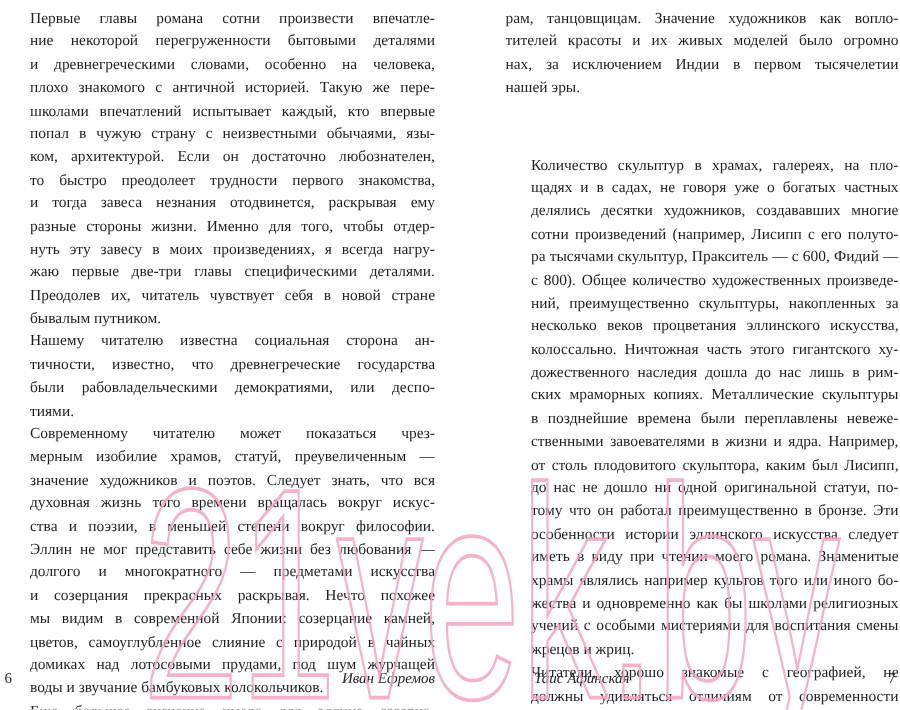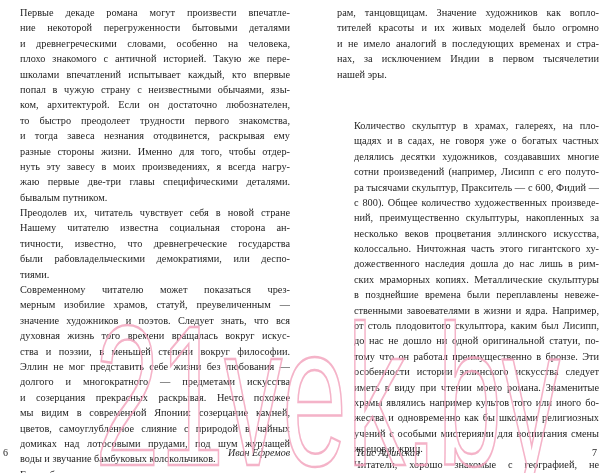--- a/index.html
+++ b/index.html
@@ -47,34 +47,34 @@
   }
 </style>
 </head>
 <body>
 
 <div class="spread">
 
   <div class="page left">
     <div class="text-block" id="left-text">
         <div class="para indent">
-          <span class="line" style="text-indent: 17px;">Первые декаде романа могут произвести впечатле-</span>
+          <span class="line" style="text-indent: 17px;">Первые главы романа сотни произвести впечатле-</span>
           <span class="line">ние некоторой перегруженности бытовыми деталями</span>
           <span class="line">и древнегреческими словами, особенно на человека,</span>
           <span class="line">плохо знакомого с античной историей. Такую же пере-</span>
           <span class="line">школами впечатлений испытывает каждый, кто впервые</span>
           <span class="line">попал в чужую страну с неизвестными обычаями, язы-</span>
           <span class="line">ком, архитектурой. Если он достаточно любознателен,</span>
           <span class="line">то быстро преодолеет трудности первого знакомства,</span>
           <span class="line">и тогда завеса незнания отодвинется, раскрывая ему</span>
           <span class="line">разные стороны жизни. Именно для того, чтобы отдер-</span>
           <span class="line">нуть эту завесу в моих произведениях, я всегда нагру-</span>
           <span class="line">жаю первые две-три главы специфическими деталями.</span>
+          <span class="line">Преодолев их, читатель чувствует себя в новой стране</span>
           <span class="line last">бывалым путником.</span>
-          <span class="line">Преодолев их, читатель чувствует себя в новой стране</span>
         </div>
         <div class="para indent">
           <span class="line" style="text-indent: 17px;">Нашему читателю известна социальная сторона ан-</span>
           <span class="line">тичности, известно, что древнегреческие государства</span>
           <span class="line">были рабовладельческими демократиями, или деспо-</span>
           <span class="line last">тиями.</span>
         </div>
         <div class="para indent">
           <span class="line" style="text-indent: 17px;">Современному читателю может показаться чрез-</span>
           <span class="line">мерным изобилие храмов, статуй, преувеличенным —</span>
@@ -95,21 +95,20 @@
       </div>
     <div class="footer page-number">6</div>
     <div class="footer running-head">Иван Ефремов</div>
   </div>
 
   <div class="page right">
     <div class="text-block" id="right-text">
         <div class="para">
           <span class="line">рам, танцовщицам. Значение художников как вопло-</span>
           <span class="line">тителей красоты и их живых моделей было огромно</span>
-          <span class="line">и не имело аналогий в последующих временах и стра-</span>
           <span class="line">нах, за исключением Индии в первом тысячелетии</span>
           <span class="line last">нашей эры.</span>
         </div>
         <div class="para indent">
           <span class="line" style="text-indent: 17px; margin-top: 36px;">Количество скульптур в храмах, галереях, на пло-</span>
           <span class="line">щадях и в садах, не говоря уже о богатых частных</span>
           <span class="line">делялись десятки художников, создававших многие</span>
           <span class="line">сотни произведений (например, Лисипп с его полуто-</span>
           <span class="line">ра тысячами скульптур, Пракситель — с 600, Фидий —</span>
           <span class="line">с 800). Общее количество художественных произведе-</span>

